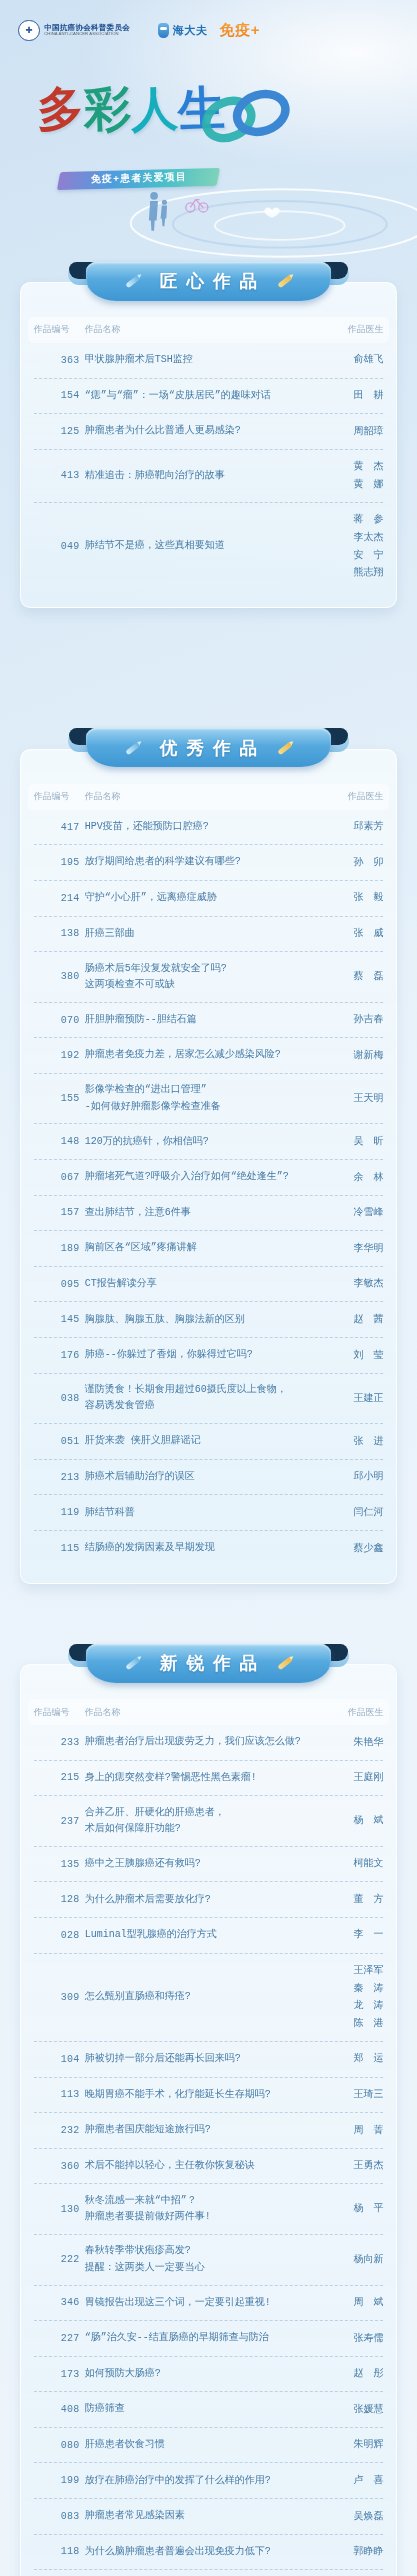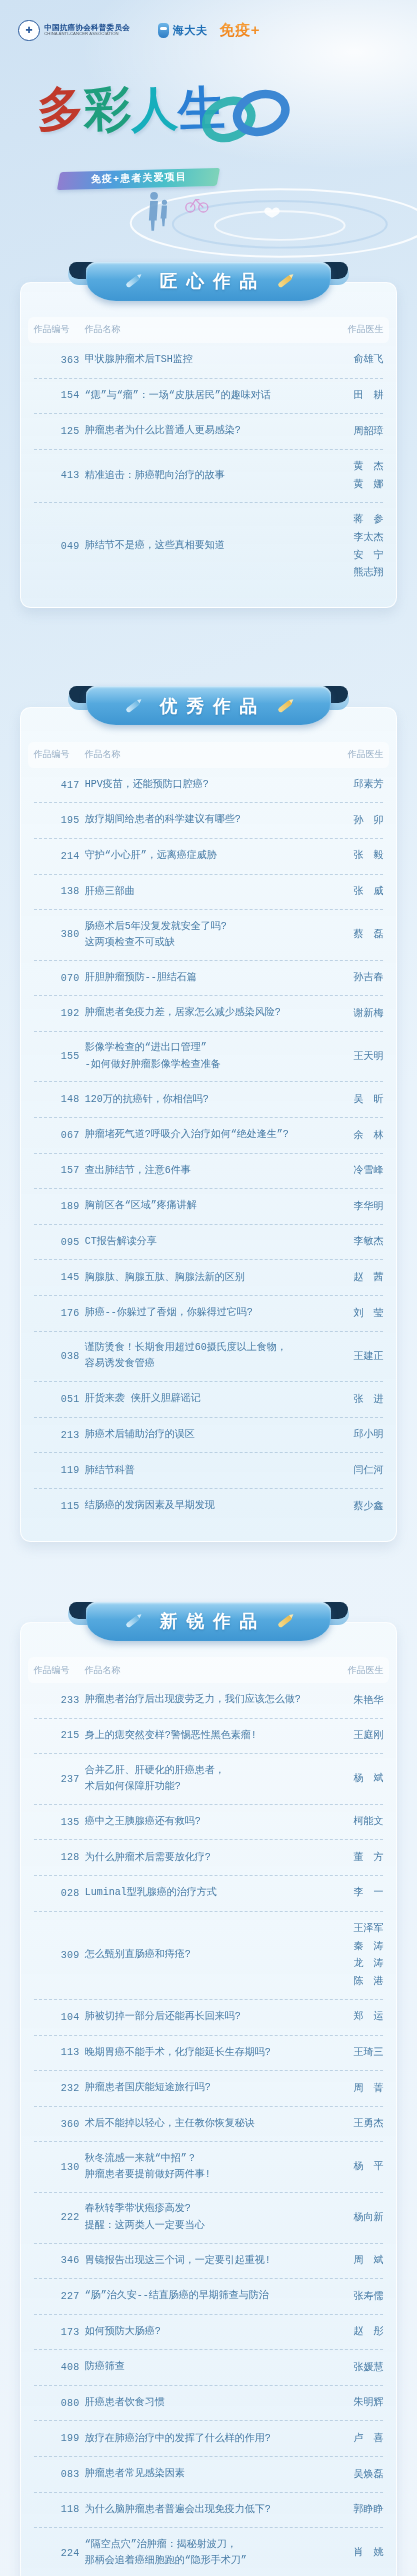--- a/index.html
+++ b/index.html
@@ -34,21 +34,21 @@
   .ribbon-rings{position:absolute;left:193px;top:34px;}
   .sub-banner{position:absolute;left:59px;top:129px;width:159px;height:17.6px;
     transform:skewX(-12deg) rotate(-1.5deg);border-radius:2.6px;
     background:linear-gradient(90deg,#8f7ed0,#4e9ddd,#49bfc9,#7fd3b9);
     display:flex;align-items:center;justify-content:center;
     box-shadow:0 2px 3.9px rgba(110,140,190,.3);}
   .sub-banner span{transform:skewX(12deg);color:#fff;font-size:9.8px;font-weight:bold;letter-spacing:1.3px;}
   .deco-track{display:block;margin-top:-6.5px;}
   
   .section{position:relative;margin:0 19.6px;font-family:Liberation Mono, monospace;}
-  .sec1{margin-top:3.9px;} .sec2{margin-top:78px;} .sec3{margin-top:60px;}
+  .sec1{margin-top:3.9px;} .sec2{margin-top:120px;} .sec3{margin-top:60px;}
   .banner{position:relative;width:261px;margin:0 auto -19.6px;z-index:3;height:40px;}
   .banner .wing{position:absolute;top:1.3px;width:46px;height:22px;background:linear-gradient(180deg,#bfe0f4,#8cc4e8);z-index:0;}
   .banner .wing.l{left:-10.4px;border-radius:11.7px 0 0 11.7px;}
   .banner .wing.r{right:-10.4px;border-radius:0 11.7px 11.7px 0;}
   .banner .fold{position:absolute;top:0;width:29px;height:17px;background:#14334e;z-index:1;}
   .banner .fold.l{left:-9px;border-radius:14.3px 14.3px 0 18px;}
   .banner .fold.r{right:-9px;border-radius:14.3px 14.3px 18px 0;}
   .banner-body{position:absolute;left:7.8px;right:7.8px;top:0;height:39px;z-index:2;
     background:linear-gradient(180deg,#9ed3f2 0%,#55a9de 45%,#3e96d2 100%);
     border-radius:10.4px 10.4px 30px 30px / 9px 9px 22px 22px;

